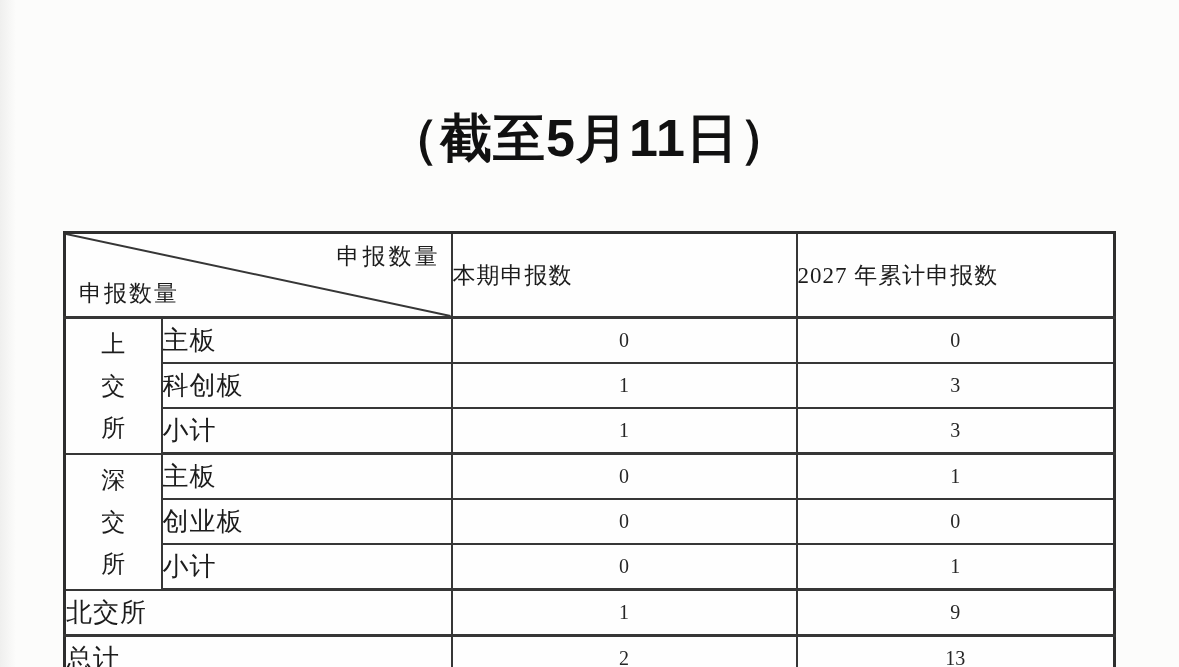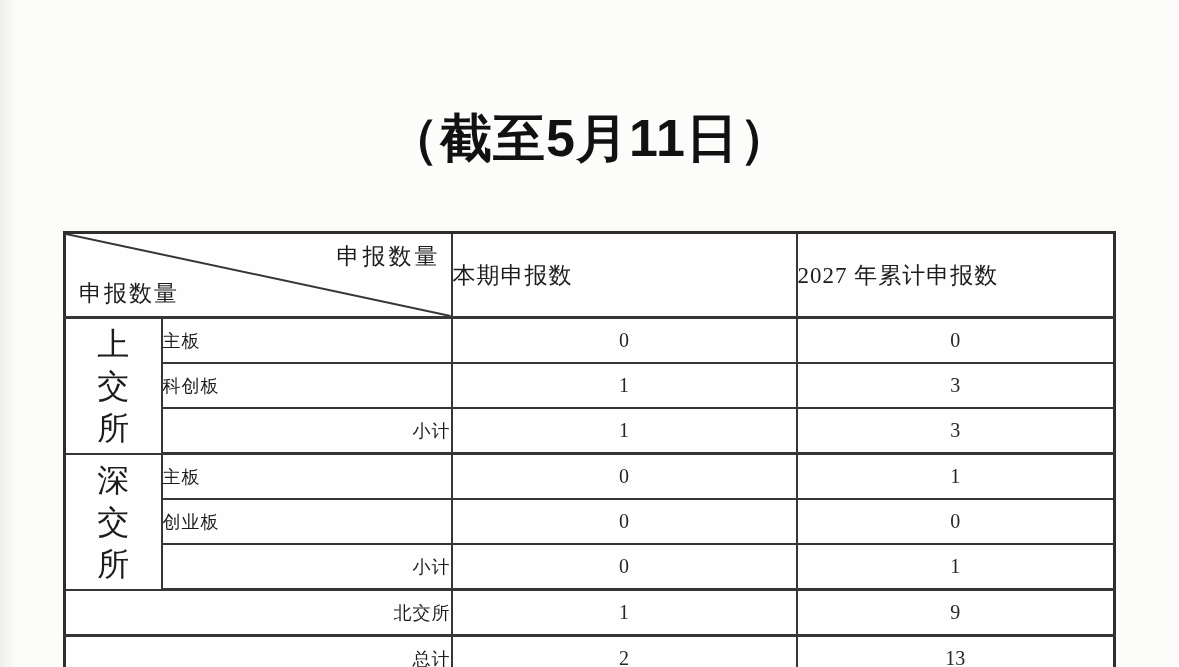--- a/index.html
+++ b/index.html
@@ -86,40 +86,40 @@
     position: absolute;
     bottom: 7px;
     left: 13px;
     font-size: 23px;
     font-weight: 500;
     letter-spacing: 2px;
   }
   td.group-cell {
     text-align: center;
     vertical-align: middle;
-    font-size: 32px;
+    font-size: 24px;
     font-weight: 500;
   }
   .vlabel {
     display: block;
     width: 1.05em;
     margin: 0 auto;
     word-break: break-all;
     line-height: 42px;
     letter-spacing: 0;
   }
   td.label-cell {
-    font-size: 18px;
+    font-size: 26px;
     font-weight: 500;
     vertical-align: middle;
     padding-left: 14px;
     letter-spacing: 1px;
   }
   td.label-center {
-    text-align: right;
+    text-align: left;
     padding-left: 0;
   }
   td.num-cell {
     text-align: center;
     vertical-align: middle;
     font-size: 20px;
     font-weight: 400;
     color: #262626;
   }
   tr.sec-end td { border-bottom-width: 3px; }

